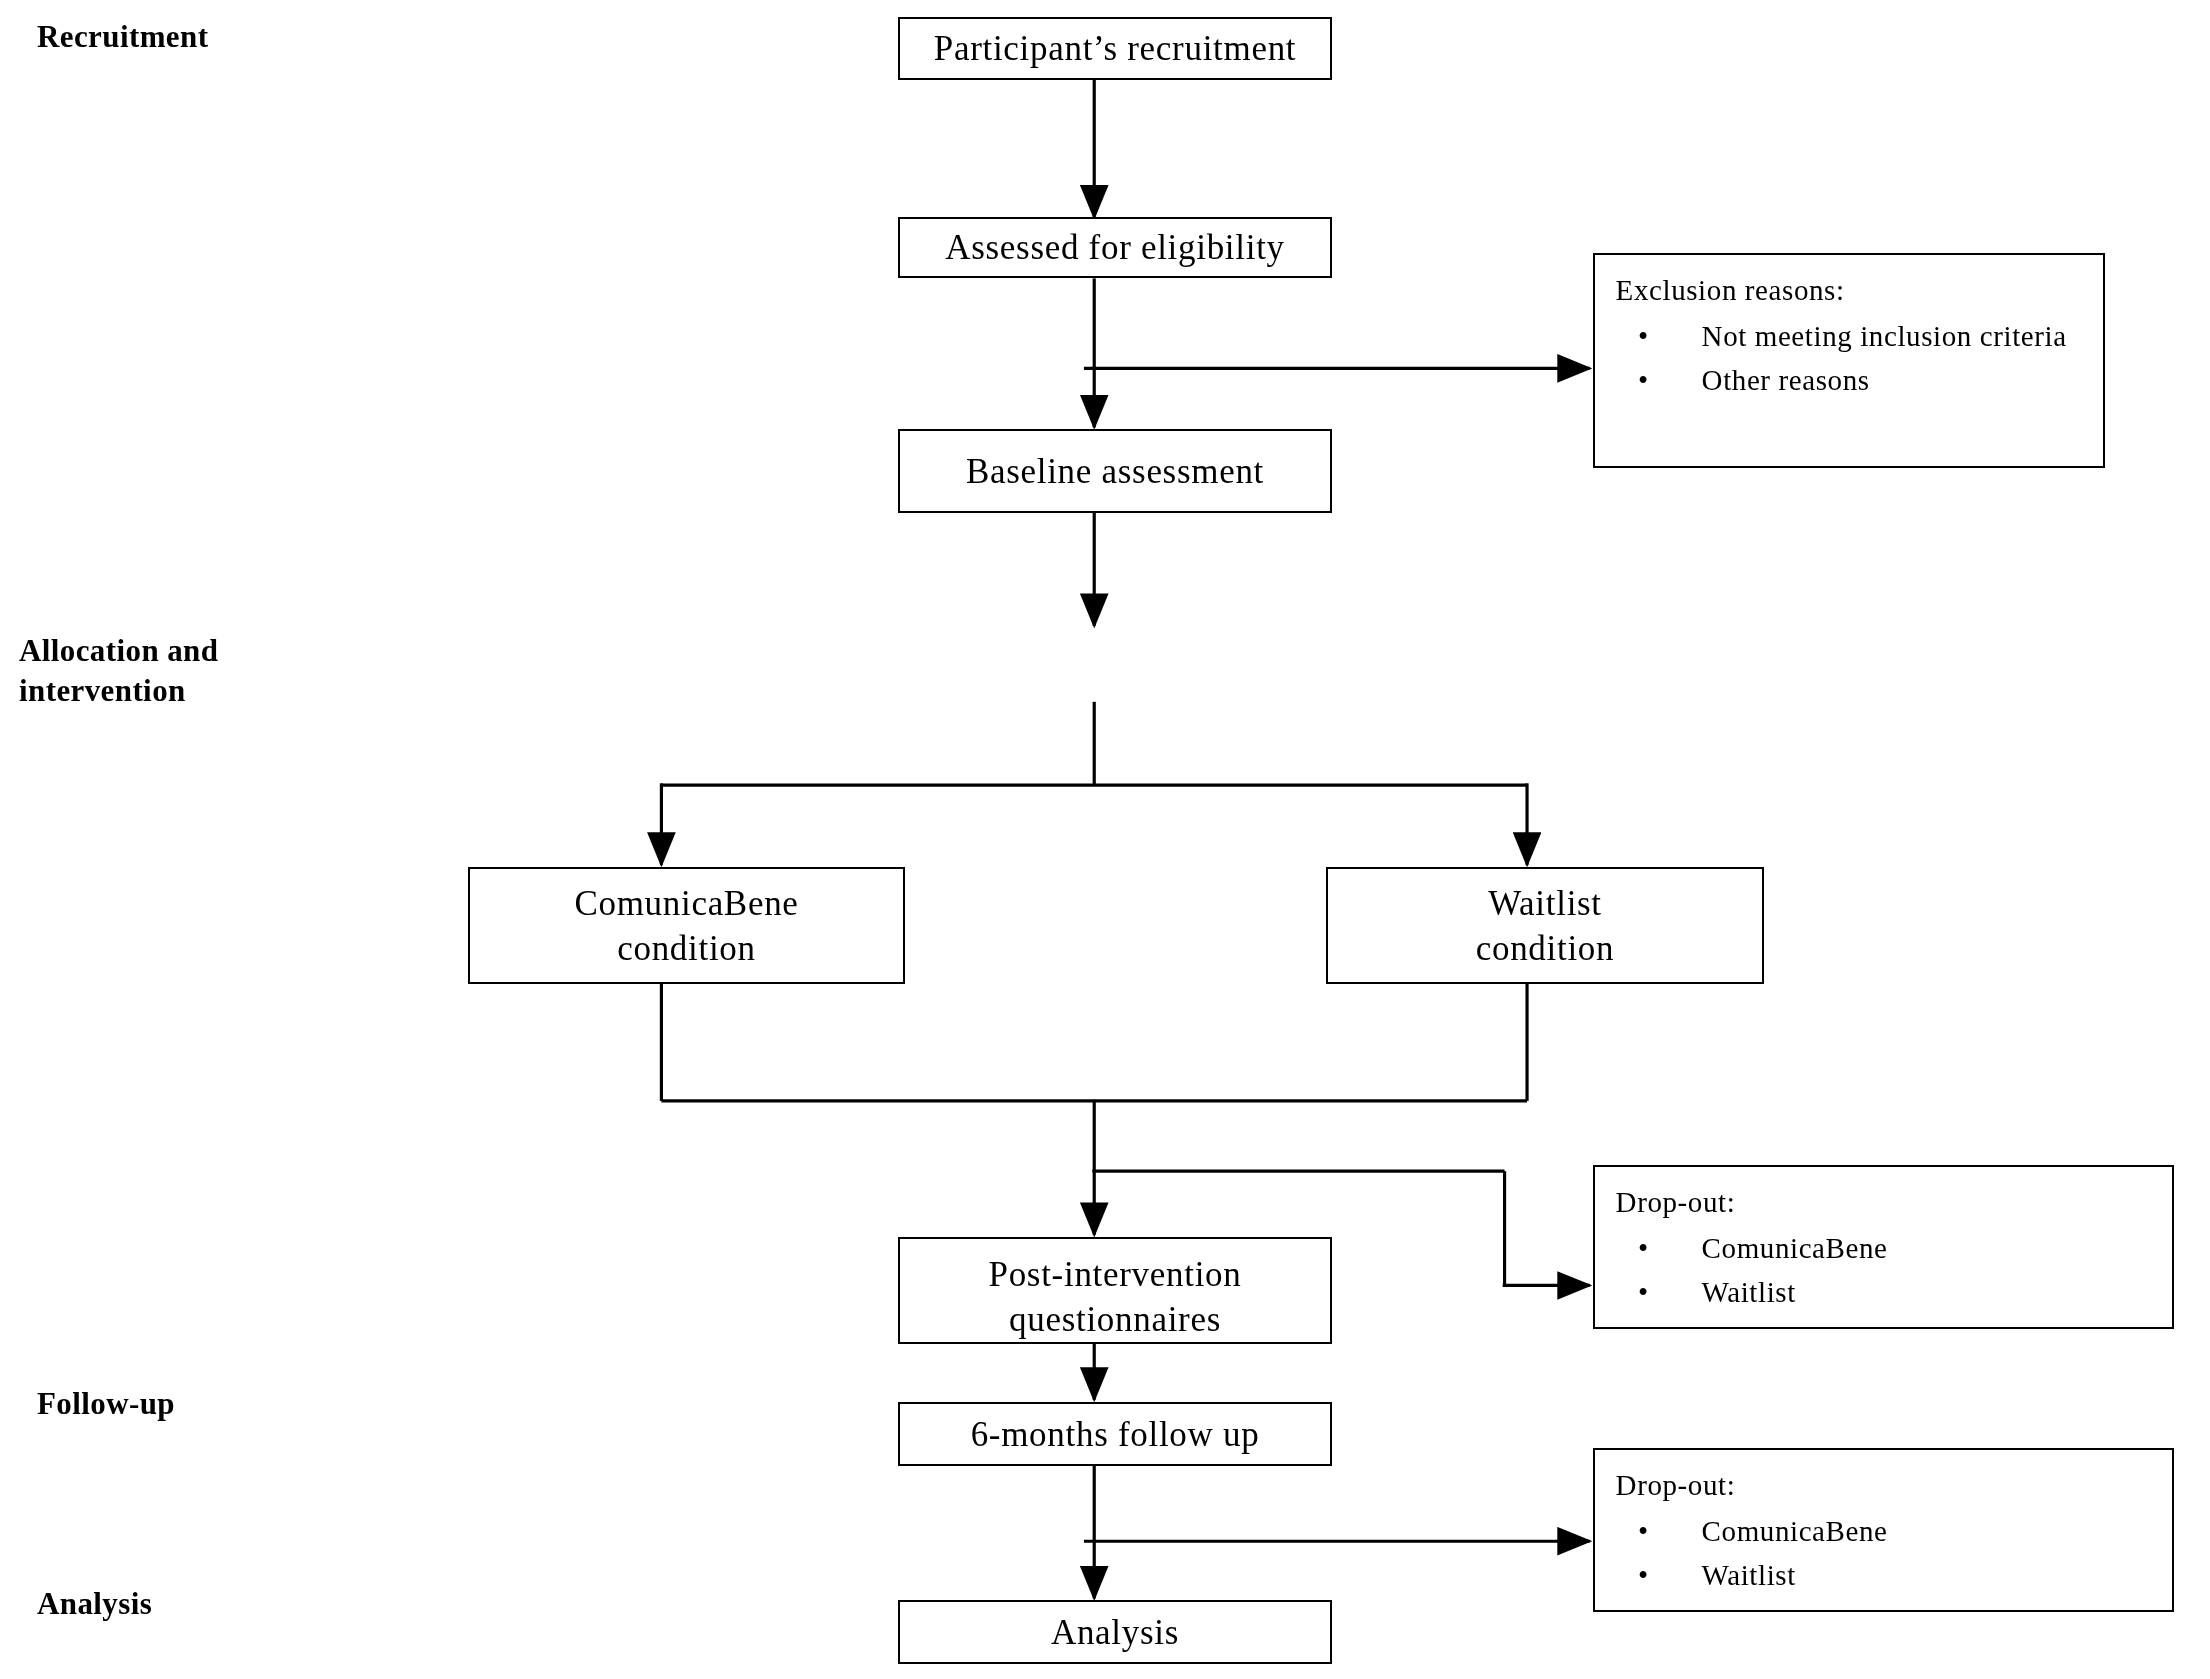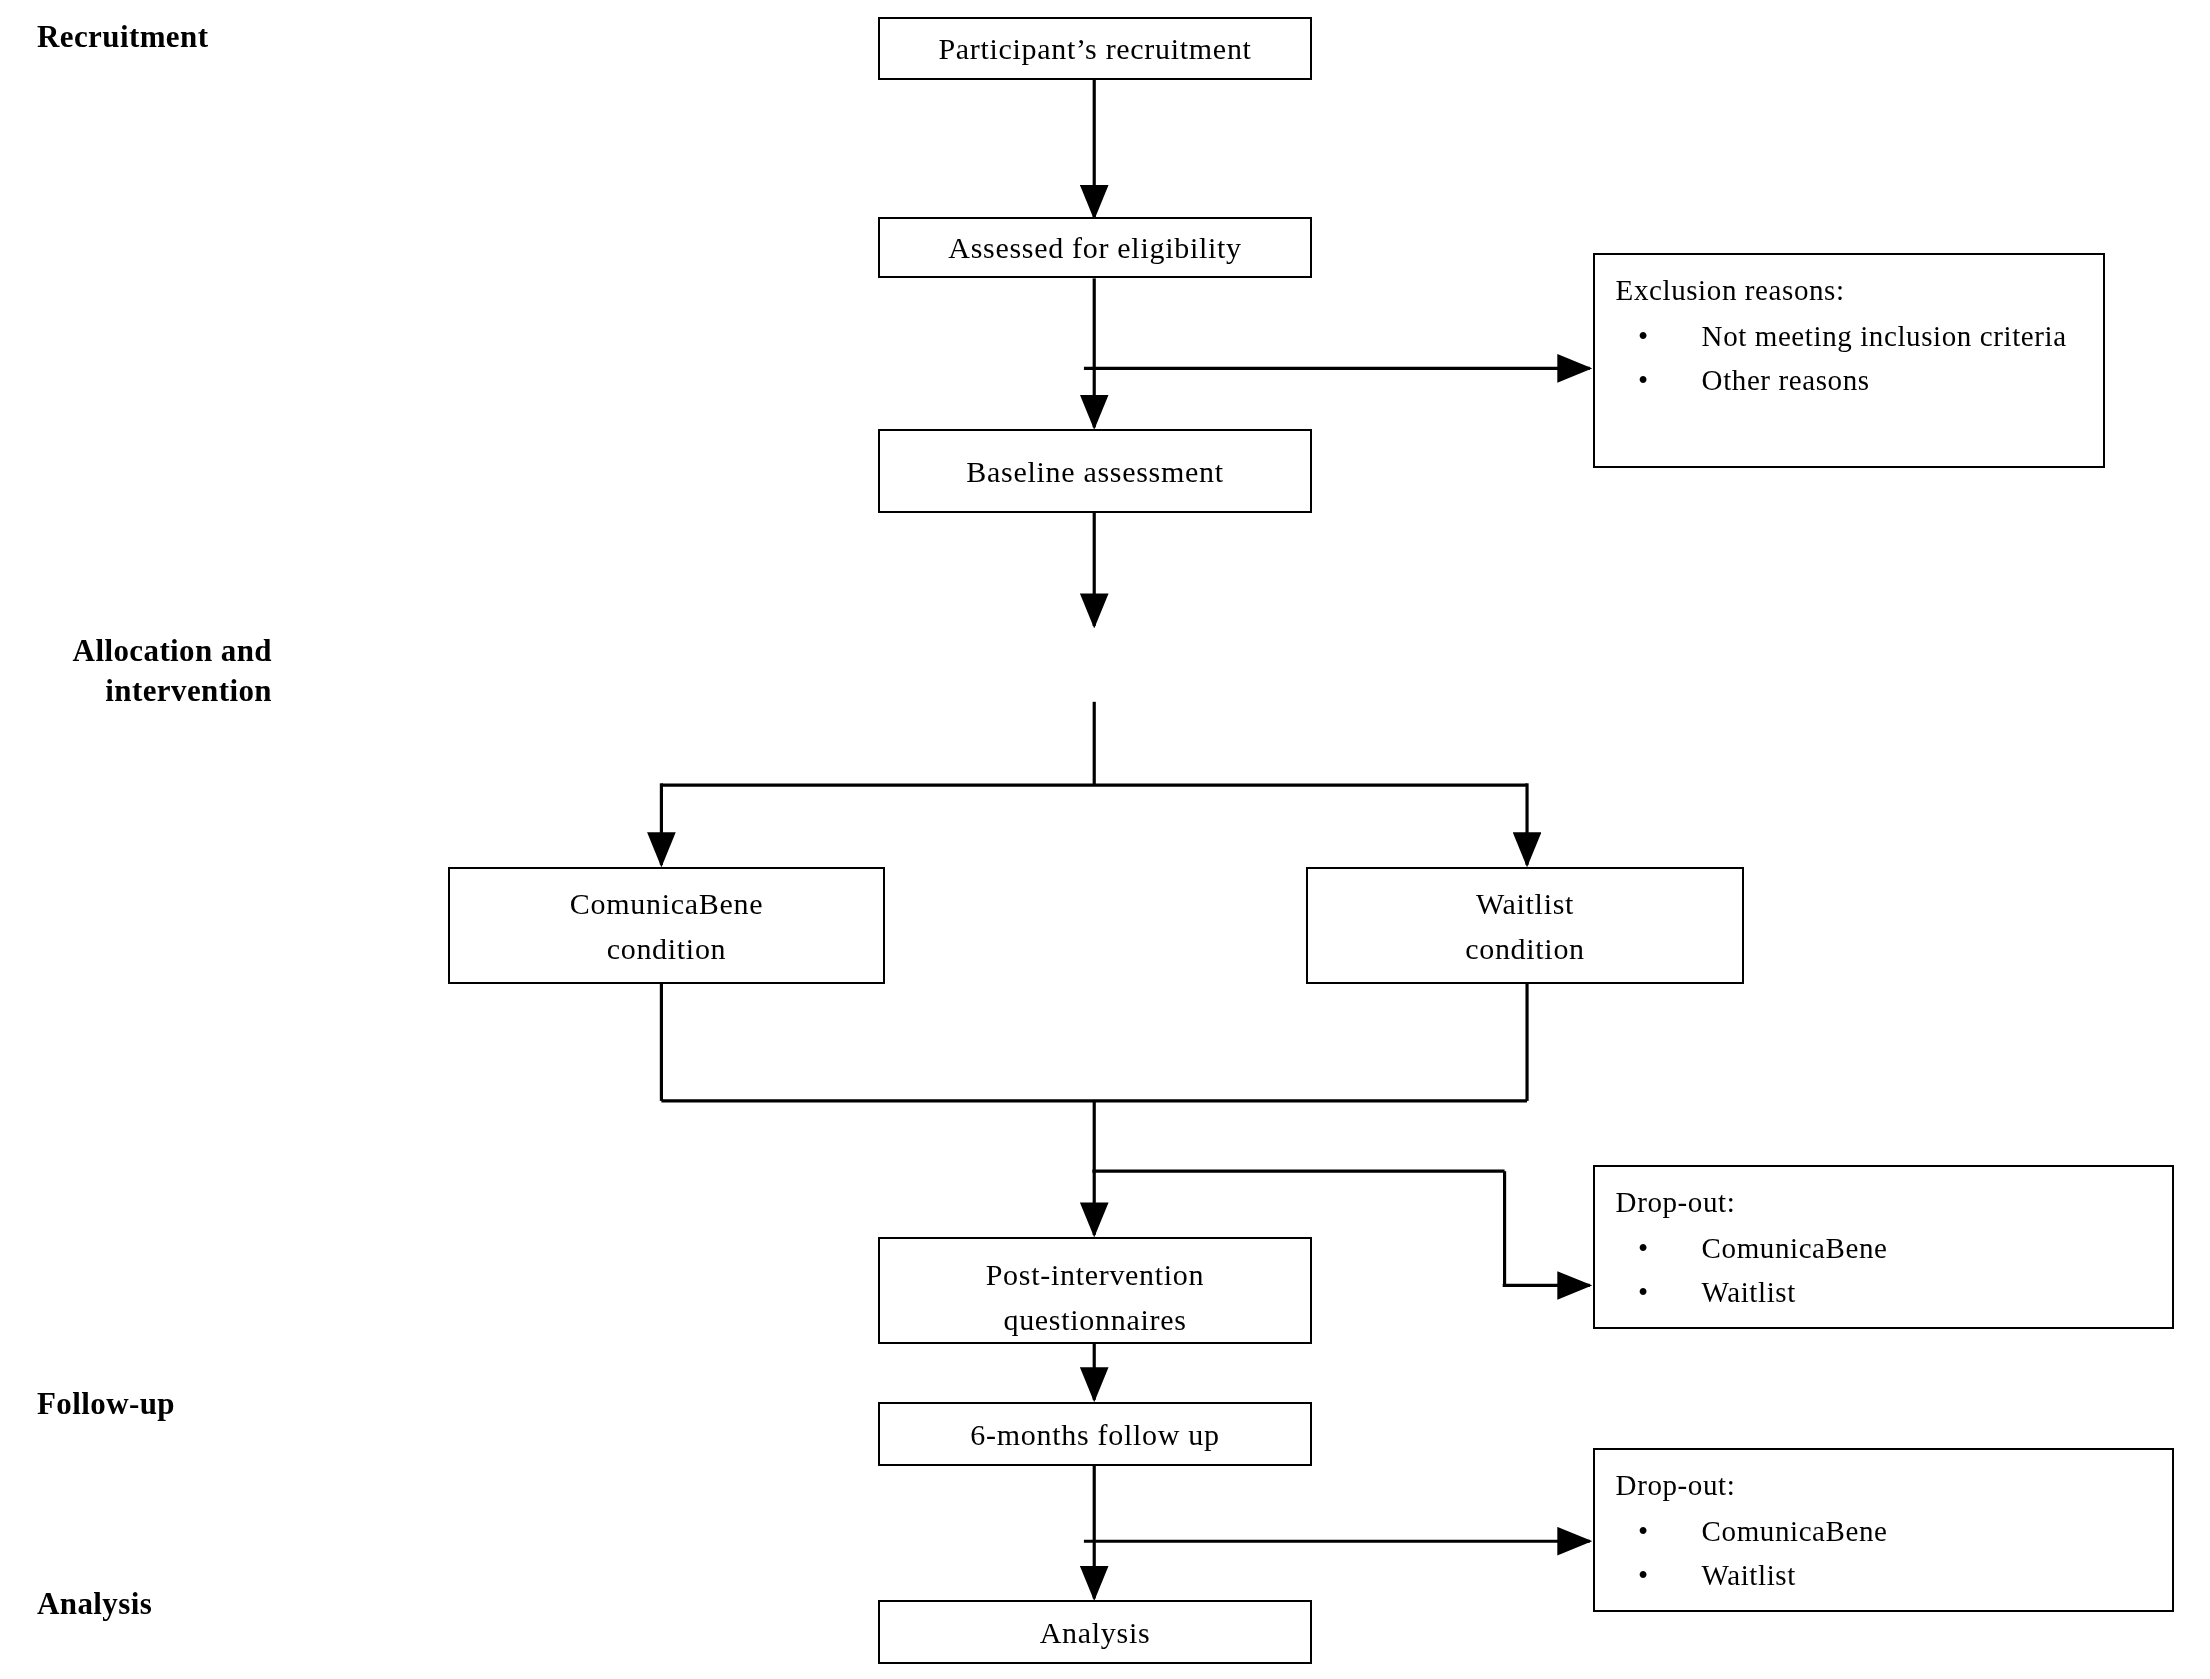--- a/index.html
+++ b/index.html
@@ -31,35 +31,36 @@
     position: absolute;
     font-family: "Liberation Serif", "DejaVu Serif", serif;
     font-weight: bold;
     font-size: 31px;
     line-height: 40px;
     color: #000000;
     white-space: pre-line;
     letter-spacing: 0.4px;
   }
   .stage-label.two-line {
-    text-align: right;
+    text-align: left;
     width: 253px;
   }
   .node-box {
     position: absolute;
     border: 2.8px solid #000000;
     background: #ffffff;
     box-sizing: border-box;
     display: flex;
     align-items: center;
     justify-content: center;
-    font-size: 30px;
+    font-size: 35px;
     line-height: 45px;
     text-align: center;
     letter-spacing: 0.7px;
+    margin-left: 20px;
   }
   .node-box .node-text {
     display: block;
     white-space: pre-line;
     padding: 0 9.4px;
   }
   .side-box {
     position: absolute;
     border: 2.8px solid #000000;
     background: #ffffff;

